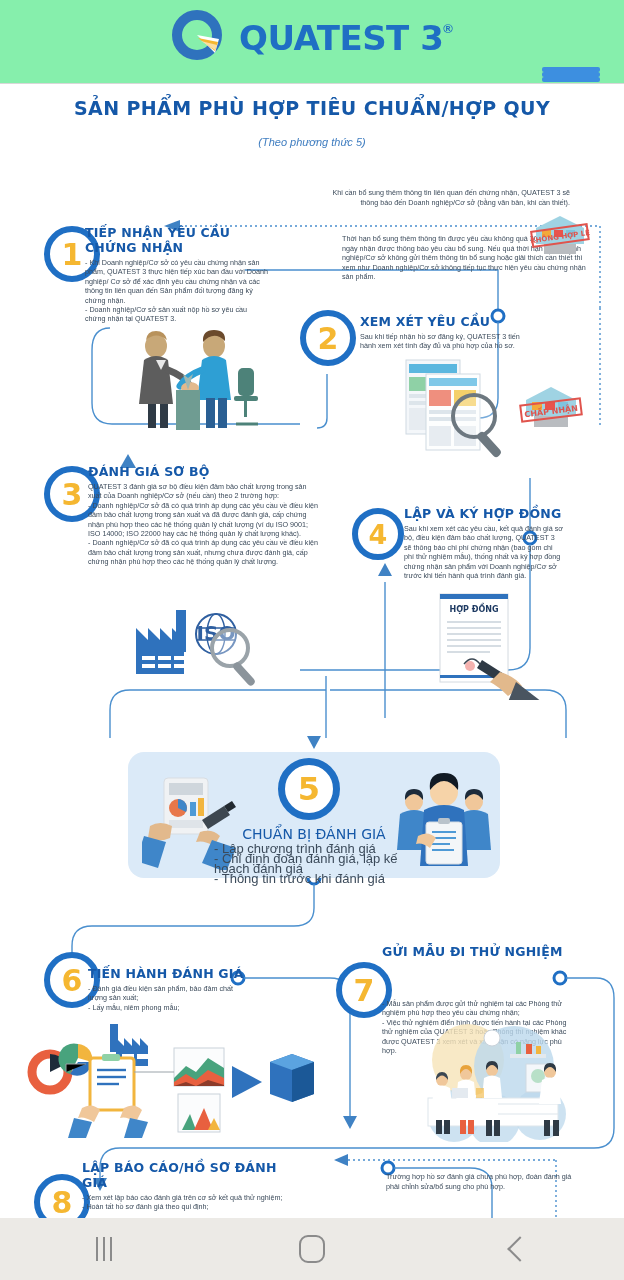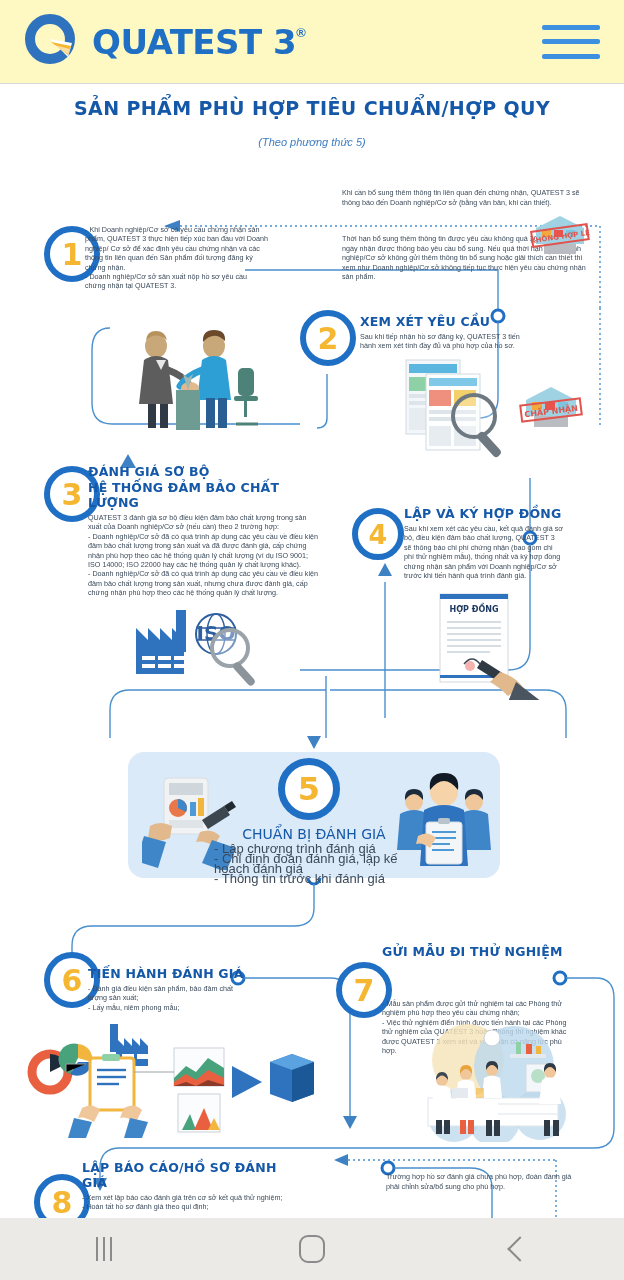--- a/index.html
+++ b/index.html
@@ -7,22 +7,22 @@
     width: 624px; height: 1280px;
     font-family: "Liberation Sans", sans-serif;
     background: #ffffff;
     overflow: hidden;
   }
   .page { position: relative; width: 624px; height: 1280px; background:#fff; }
 
   
   .appbar {
     position: absolute; top: 0; left: 0; width: 624px; height: 84px;
-    background: #fef9c3; border-bottom: 1px solid #d8d8d8;
-    display: flex; align-items: center; padding: 9px 24px;
+    background: #86efac; border-bottom: 1px solid #d8d8d8;
+    display: flex; align-items: center; padding: 9px 24px; flex-direction: column;
   }
   .logo-wrap { display:flex; align-items:center; gap: 10px; }
   .logo-mark { width: 58px; height: 58px; position: relative; }
   .logo-text { font-size: 34px; font-weight: 800; color:#1f6fc4; letter-spacing: -0.5px;
                font-family:"DejaVu Sans", sans-serif; line-height:1; }
   .logo-reg { font-size: 13px; vertical-align: super; color:#1f6fc4; font-weight:600; }
   .hamburger { margin-left: auto; width: 58px; height: 34px;
                display:flex; flex-direction:column; justify-content:space-between; cursor:pointer; }
   .hamburger span { display:block; height: 5px; background:#3d8fe0; border-radius:2px; }
 
@@ -162,28 +162,29 @@
         <path d="M128 276 l-8 14 l16 0 z"></path>
         <path d="M378 398 l7 -13 l7 13 z"></path>
         <path d="M307 558 l7 13 l7 -13 z"></path>
         <path d="M65 790 l7 13 l7 -13 z"></path>
         <path d="M343 938 l7 13 l7 -13 z"></path>
         <path d="M93 1000 l7 13 l7 -13 z"></path>
         <path d="M348 976 l-14 6 l14 6 z"></path>
       </g>
     </svg>
 
-    <div class="note" style="left:342px; top:10px; width:246px;">Khi cần bổ sung thêm thông tin liên quan đến chứng nhận, QUATEST 3 sẽ thông báo đến Doanh nghiệp/Cơ sở (bằng văn bản, khi cần thiết).</div>
+    <div class="note" style="left:324px; top:10px; width:246px;text-align:right;">Khi cần bổ sung thêm thông tin liên quan đến chứng nhận, QUATEST 3 sẽ thông báo đến Doanh nghiệp/Cơ sở (bằng văn bản, khi cần thiết).</div>
 
     <div class="note" style="left:342px; top:56px; width:246px;">Thời hạn bổ sung thêm thông tin được yêu cầu không quá 30 ngày kể từ ngày nhận được thông báo yêu cầu bổ sung. Nếu quá thời hạn này, Doanh nghiệp/Cơ sở không gửi thêm thông tin bổ sung hoặc giải thích cần thiết thì xem như Doanh nghiệp/Cơ sở không tiếp tục thực hiện yêu cầu chứng nhận sản phẩm.</div>
 
     <div class="step-circle" style="left:44px; top:48px;">
       <span>1</span>
     </div>
     <div class="blk" style="left:85px; top:47px; width:184px;">
+      <h3>TIẾP NHẬN YÊU CẦU CHỨNG NHẬN</h3>
       <p style="white-space:pre-line;">- Khi Doanh nghiệp/Cơ sở có yêu cầu chứng nhận sản phẩm, QUATEST 3 thực hiện tiếp xúc ban đầu với Doanh nghiệp/ Cơ sở để xác định yêu cầu chứng nhận và các thông tin liên quan đến Sản phẩm đối tượng đăng ký chứng nhận.
 - Doanh nghiệp/Cơ sở sản xuất nộp hồ sơ yêu cầu chứng nhận tại QUATEST 3.</p>
     </div>
 
     <div class="ill" style="left:110px; top:150px;">
       <svg width="160" height="110" viewBox="0 0 160 110">
 
         <ellipse cx="46" cy="18" rx="11" ry="12" fill="#c8a878"></ellipse>
         <path d="M36 12 q10 -9 21 0 q-2 -9 -11 -9 q-9 0 -10 9z" fill="#b8925c"></path>
         <path d="M34 32 q12 -8 24 0 l5 44 h-34z" fill="#5d5d5d"></path>
@@ -270,21 +271,20 @@
           <text x="35" y="36" font-size="8" font-family="DejaVu Sans, sans-serif" font-weight="bold" fill="#e0544d" text-anchor="middle">CHẤP NHẬN</text>
         </g>
       </svg>
     </div>
 
     <div class="step-circle" style="left:44px; top:288px;">
       <span>3</span>
     </div>
     <div class="blk" style="left:88px; top:286px; width:230px;">
       <h3>ĐÁNH GIÁ SƠ BỘ</h3>
-      <h3 style="margin-top:-2px;">HỆ THỐNG ĐẢM BẢO CHẤT LƯỢNG</h3>
       <p style="white-space:pre-line;">QUATEST 3 đánh giá sơ bộ điều kiện đảm bảo chất lượng trong sản xuất của Doanh nghiệp/Cơ sở (nếu cần) theo 2 trường hợp:
  - Doanh nghiệp/Cơ sở đã có quá trình áp dụng các yêu cầu về điều kiện đảm bảo chất lượng trong sản xuất và đã được đánh giá, cấp chứng nhận phù hợp theo các hệ thống quản lý chất lượng (ví dụ ISO 9001; ISO 14000; ISO 22000 hay các hệ thống quản lý chất lượng khác).
  - Doanh nghiệp/Cơ sở đã có quá trình áp dụng các yêu cầu về điều kiện đảm bảo chất lượng trong sản xuất, nhưng chưa được đánh giá, cấp chứng nhận phù hợp theo các hệ thống quản lý chất lượng.</p>
     </div>
 
     <div class="ill" style="left:118px; top:428px;">
       <svg width="180" height="92" viewBox="0 0 180 92">
         <rect x="58" y="4" width="10" height="42" fill="#2f72bd"></rect>
         <path d="M18 34 l0 -12 l12 12 l0 -12 l12 12 l0 -12 l12 12 l0 -12 l12 12 v34 H18z" fill="#2f72bd"></path>
         <g fill="#ffffff">

